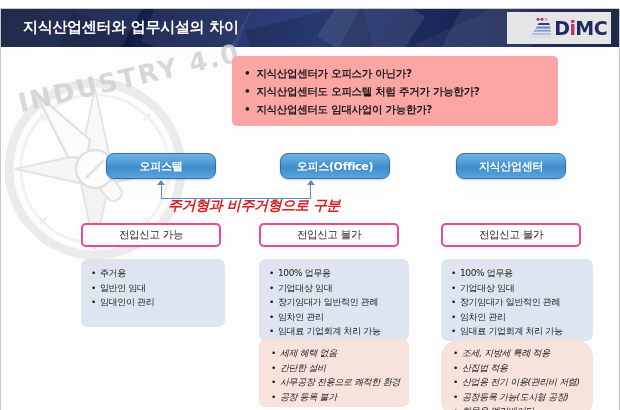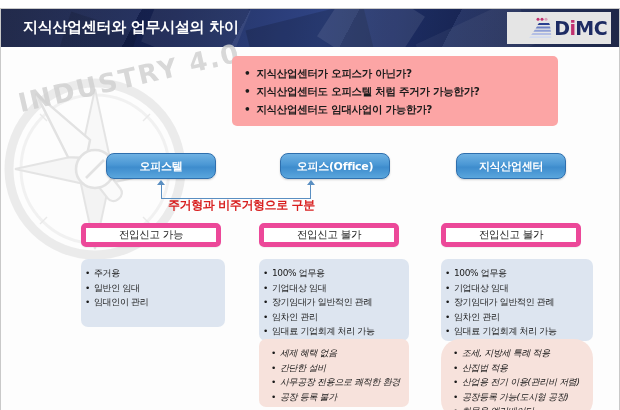--- a/index.html
+++ b/index.html
@@ -99,41 +99,41 @@
   .arrow-up {
     position:absolute; width:0; height:0;
     border-left:4px solid transparent; border-right:4px solid transparent;
     border-bottom:5px solid #5a8fc2;
   }
   .arw-1 { left:156px; top:171px; }
   .arw-2 { left:306px; top:171px; }
 
   .red-label {
     position:absolute; left:167px; top:188px;
-    font-size:12px; font-weight:bold; color:#d81f1f;
-    letter-spacing:-0.4px; white-space:nowrap;
+    font-size:14px; font-weight:bold; color:#d81f1f;
+    letter-spacing:-0.4px; white-space:nowrap;font-style:italic;
   }
 
   
   .sub-box {
     position:absolute; top:214px; height:24px;
-    background:#ffffff; border:5px solid #ec4899; border-radius:5px;
+    background:#ffffff; border:2px solid #ec4899; border-radius:5px;
     display:flex; align-items:center; justify-content:center;
     font-size:10.5px; color:#1f1f1f; letter-spacing:-0.3px;
     box-shadow:0 1px 1px rgba(0,0,0,.05);
   }
   .sub-1 { left:80px;  width:140px; }
   .sub-2 { left:258px; width:140px; }
   .sub-3 { left:440px; width:140px; }
 
   
   .card-blue {
     position:absolute; top:250px;
     background:#dde5f0; border-radius:7px;
-    padding:7px 0 7px 4px;
+    padding:7px 0 7px 10px;
   }
   .cb-1 { left:80px;  width:144px; height:68px; }
   .cb-2 { left:258px; width:150px; height:82px; }
   .cb-3 { left:440px; width:152px; height:82px; }
 
   
   .card-orange {
     position:absolute;
     background:#f7e2dc; border-radius:7px;
     padding:7px 0 7px 12px;

